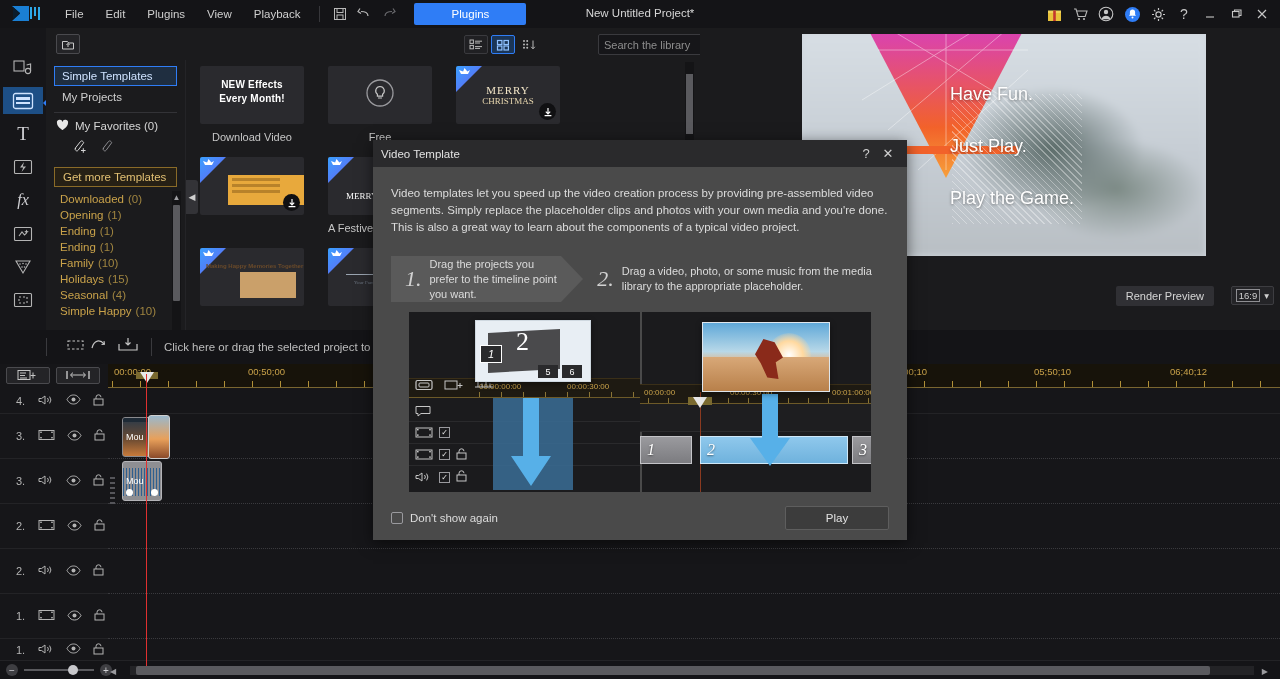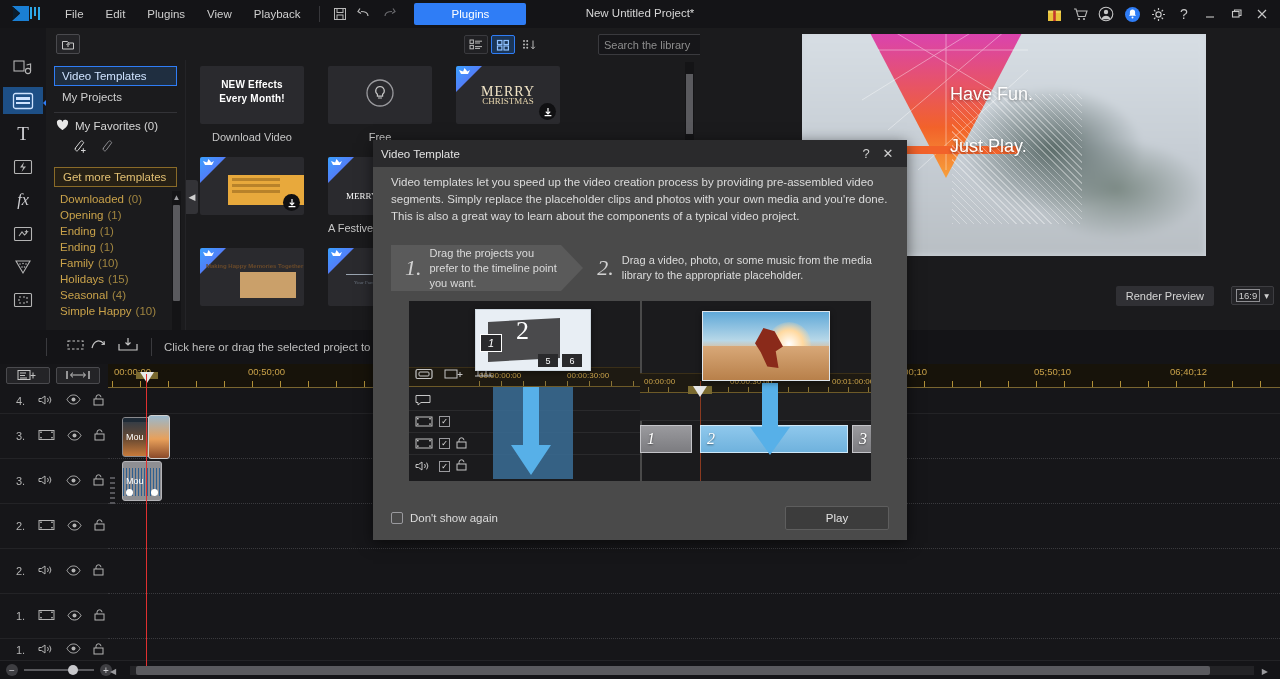--- a/index.html
+++ b/index.html
@@ -154,21 +154,21 @@
 
   
   .art-neweffects { background: linear-gradient(100deg,#19c0e8 0%, #6a4bf0 45%, #e63fa8 100%); }
   .art-neweffects .txt {
     position: absolute; left: 0; right: 0; top: 12px; text-align: center; color: #fff;
     font-size: 10px; font-weight: bold; line-height: 14px; letter-spacing: .2px;
   }
   .art-free { background: #303034; display: flex; align-items: center; justify-content: center; }
   .art-xmas1 { background: radial-gradient(circle at 70% 35%, #c49a4a 0%, #3a2a14 55%, #141008 100%); }
   .art-xmas1 .merry {
-    position: absolute; left:0; right:0; top: 18px; text-align:center; color: #f3e6c8; font-size: 14px;
+    position: absolute; left:0; right:0; top: 18px; text-align:center; color: #f3e6c8; font-size: 11px;
     font-family: "Liberation Serif", serif; letter-spacing: 1px;
   }
   .art-xmas1 .merry2 { position:absolute; left:0;right:0; top:30px; text-align:center; color:#e7d6ae; font-size:9px; font-family:"Liberation Serif",serif; filter: blur(.6px); }
   .art-xmas2 { background: radial-gradient(circle at 35% 40%, #8a5f3a 0%, #2d1d12 70%); }
   .art-xmas2 .band { position: absolute; right: 0; top: 18px; width: 76px; height: 30px; background: #e8a93c; }
   .art-xmas2 .band i { display:block; margin: 3px 0 0 4px; width: 48px; height: 3px; background: #b8822a; }
   .art-fest { background: radial-gradient(circle at 75% 30%, #e8c78a 0%, #7a3a2a 45%, #2a1210 100%); }
   .art-fest .t { position:absolute; left:18px; bottom:14px; color:#fff; font-size:9px; font-family:"Liberation Serif",serif; filter: blur(.4px); }
   .art-action { background: linear-gradient(160deg,#cfd8e8 0%, #e8b0a0 40%, #d7dde8 100%); filter: blur(1.2px); }
   .art-action .tri { position:absolute; left:30px; top:-6px; width:0;height:0;
@@ -228,21 +228,21 @@
   .dialog {
     position: absolute; left: 373px; top: 140px; width: 534px; height: 400px;
     background: #4a4a4a; box-shadow: 0 3px 14px rgba(0,0,0,.55); z-index: 30;
   }
   .dlg-title {
     height: 27px; background: #2a2a2c; display: flex; align-items: center; padding: 0 8px;
     color: #e2e2e2; font-size: 11.5px;
   }
   .dlg-title .sp { flex: 1; }
   .dlg-btn { width: 22px; text-align: center; color: #cfcfcf; font-size: 13px; cursor: default; }
-  .dlg-body { padding: 7px 18px 0 18px; }
+  .dlg-body { padding: 18px 18px 0 18px; }
   .dlg-desc { font-size: 11.5px; color: #dcdcdc; line-height: 17px; }
   .steps { position: relative; margin-top: 20px; height: 46px; display: flex; }
   .step {
     position: relative; display: flex; align-items: center; gap: 8px; height: 46px;
   }
   .step1 { width: 260px; background: #5a5a5a; padding-left: 14px; }
   .step1::after {
     content: ''; position: absolute; right: -22px; top: 0; width: 0; height: 0;
     border-top: 23px solid transparent; border-bottom: 23px solid transparent; border-left: 22px solid #5a5a5a;
   }
@@ -580,21 +580,21 @@
               <path d="M8.4 8.4 12 12" stroke="#c6c6c6" stroke-width="1.1"></path>
             </svg>
         </span>
       </div>
     </div>
 
     <div class="lib-body">
 
       <div class="cats">
         <div class="cat-top">
-          <div class="cat-tab sel">Video Templates</div>
+          <div class="cat-tab sel">Simple Templates</div>
           <div class="cat-tab">My Projects</div>
         </div>
         <div class="cat-divider"></div>
         <div class="fav-row">
           <span>
             <svg width="13" height="12" viewBox="0 0 13 12">
                 <path d="M6.5 11S1 7.6 1 4.2A2.8 2.8 0 0 1 6.5 3 2.8 2.8 0 0 1 12 4.2C12 7.6 6.5 11 6.5 11z" fill="#e8e8e8"></path>
               </svg>
           </span>
           <span>My Favorites (0)</span>
@@ -782,20 +782,21 @@
       <svg class="prev-lines" viewBox="0 0 176 168">
         <g stroke="#ffffff" stroke-width="0.8" fill="none">
           <path d="M10 6 150 90M160 10 30 120M88 0 88 160M20 40 170 40M4 90 140 6M60 160 170 60"></path>
         </g>
       </svg>
       <div class="prev-bar"></div>
       <div class="prev-hatch"></div>
       <div class="prev-text">
         <div>Have Fun.</div>
         <div>Just Play.</div>
+        <div>Play the Game.</div>
       </div>
     </div>
     <div class="render-btn">Render Preview</div>
     <div class="ratio-sel">
       <span class="box">16:9</span>
       <span>▾</span>
     </div>
     <div class="prev-icons">
       <span>
         <svg width="16" height="14" viewBox="0 0 16 14">

